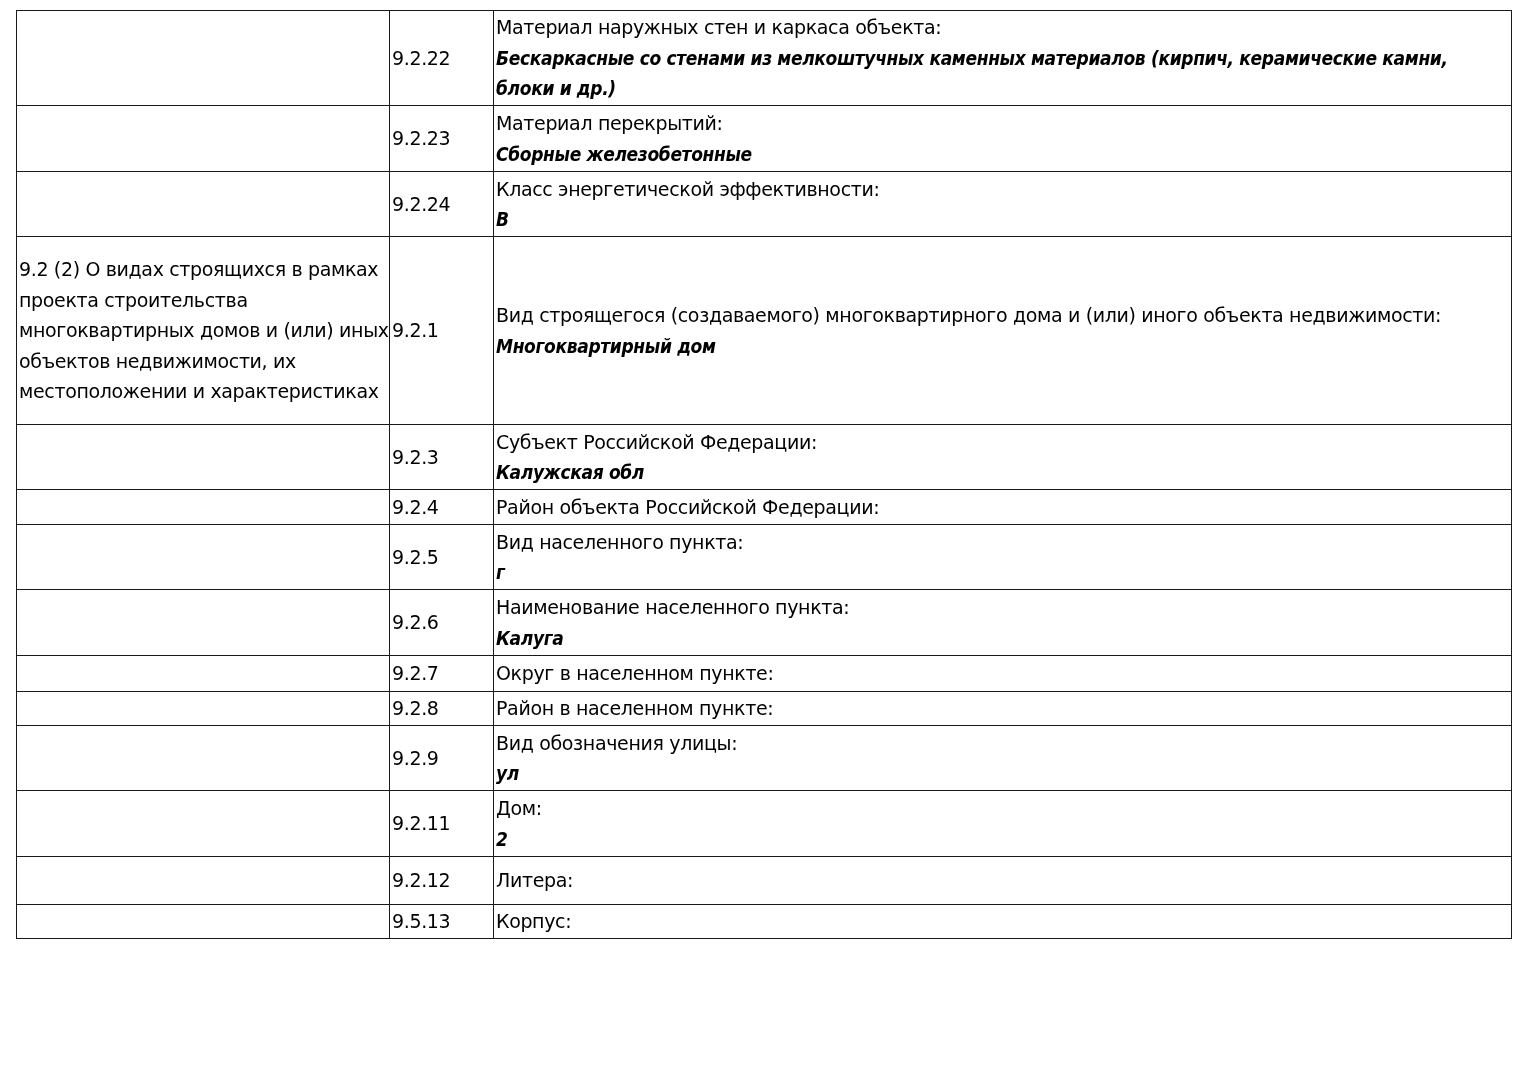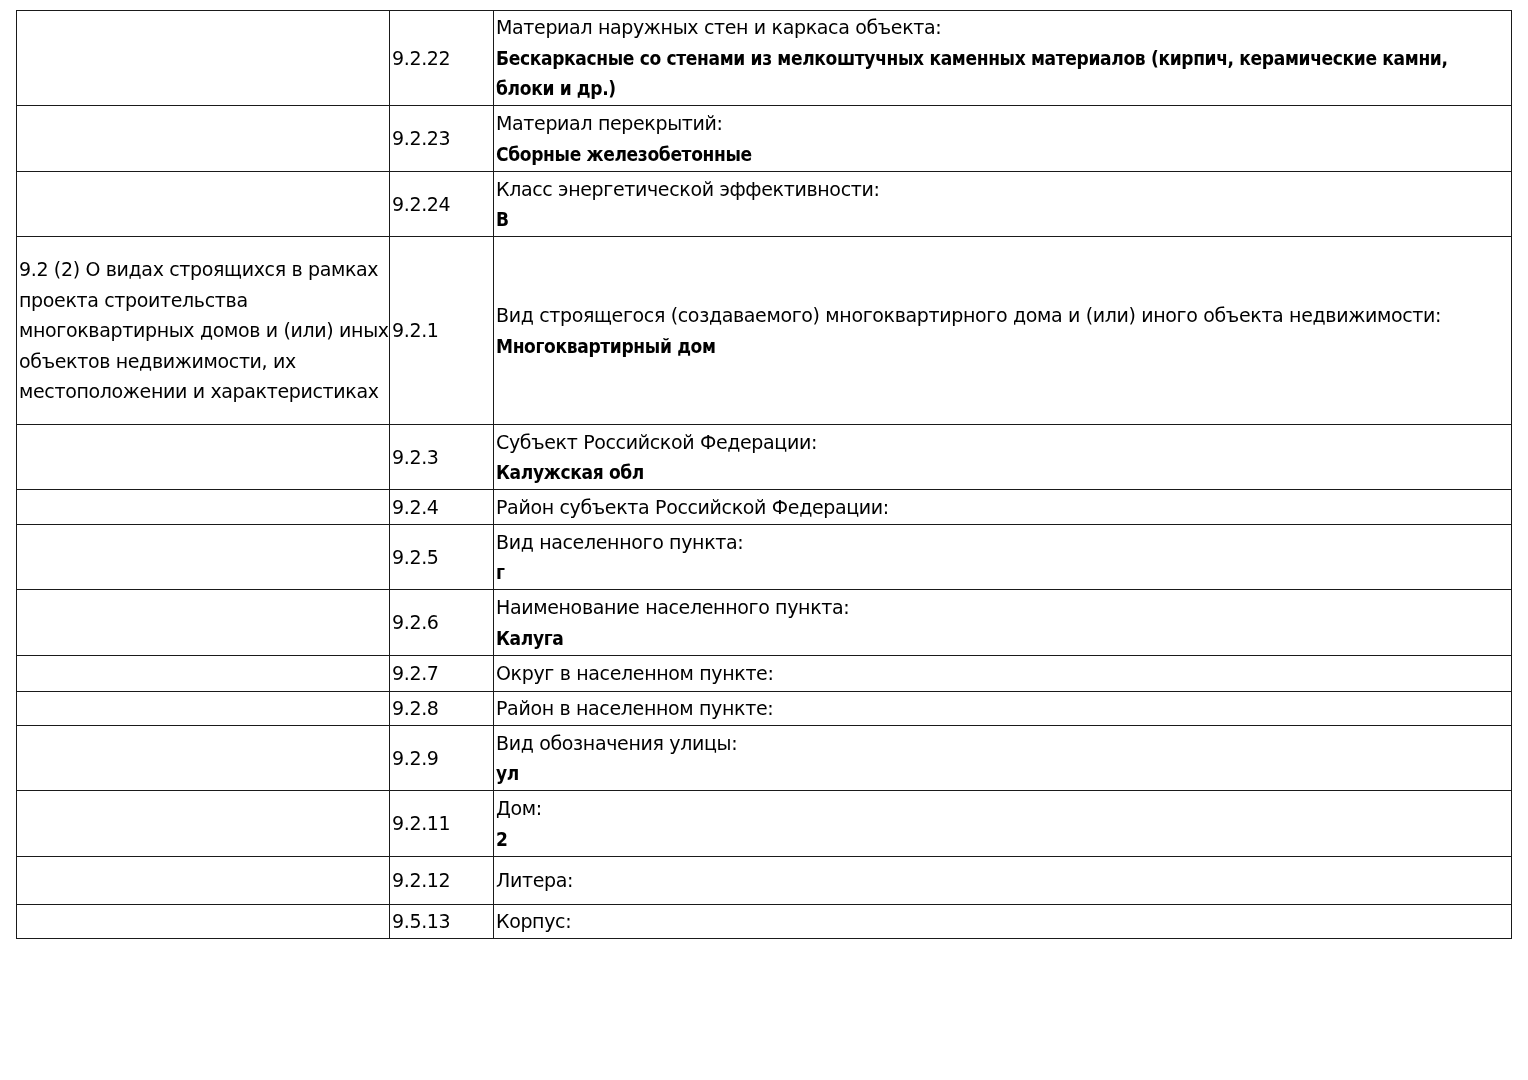--- a/index.html
+++ b/index.html
@@ -11,21 +11,21 @@
   }
   table.doc td {
     border: 1.5px solid #1a1a1a; padding: 0 0 0 2px;
     vertical-align: middle; font-size: 19px; line-height: 30.5px;
     letter-spacing: -0.35px;
   }
   col.c1 { width: 373px; }
   col.c2 { width: 104px; }
   col.c3 { width: auto; }
   .label { display: block; font-weight: normal; }
-  .value { display: block; font-weight: bold; font-stretch: condensed; }
+  .value { display: block; font-weight: bold; font-stretch: condensed; font-style: italic; }
   td.sec { line-height: 30.6px; }
 </style>
 </head>
 <body>
 
 <table class="doc">
   <colgroup>
       <col class="c1">
       <col class="c2">
       <col class="c3">
@@ -68,21 +68,21 @@
       <td>9.2.3</td>
       <td>
         <span class="label">Субъект Российской Федерации:</span>
         <span class="value">Калужская обл</span>
       </td>
     </tr>
     <tr style="height:35px">
       <td></td>
       <td>9.2.4</td>
       <td>
-        <span class="label">Район субъекта Российской Федерации:</span>
+        <span class="label">Район объекта Российской Федерации:</span>
       </td>
     </tr>
     <tr style="height:65px">
       <td></td>
       <td>9.2.5</td>
       <td>
         <span class="label">Вид населенного пункта:</span>
         <span class="value">г</span>
       </td>
     </tr>

